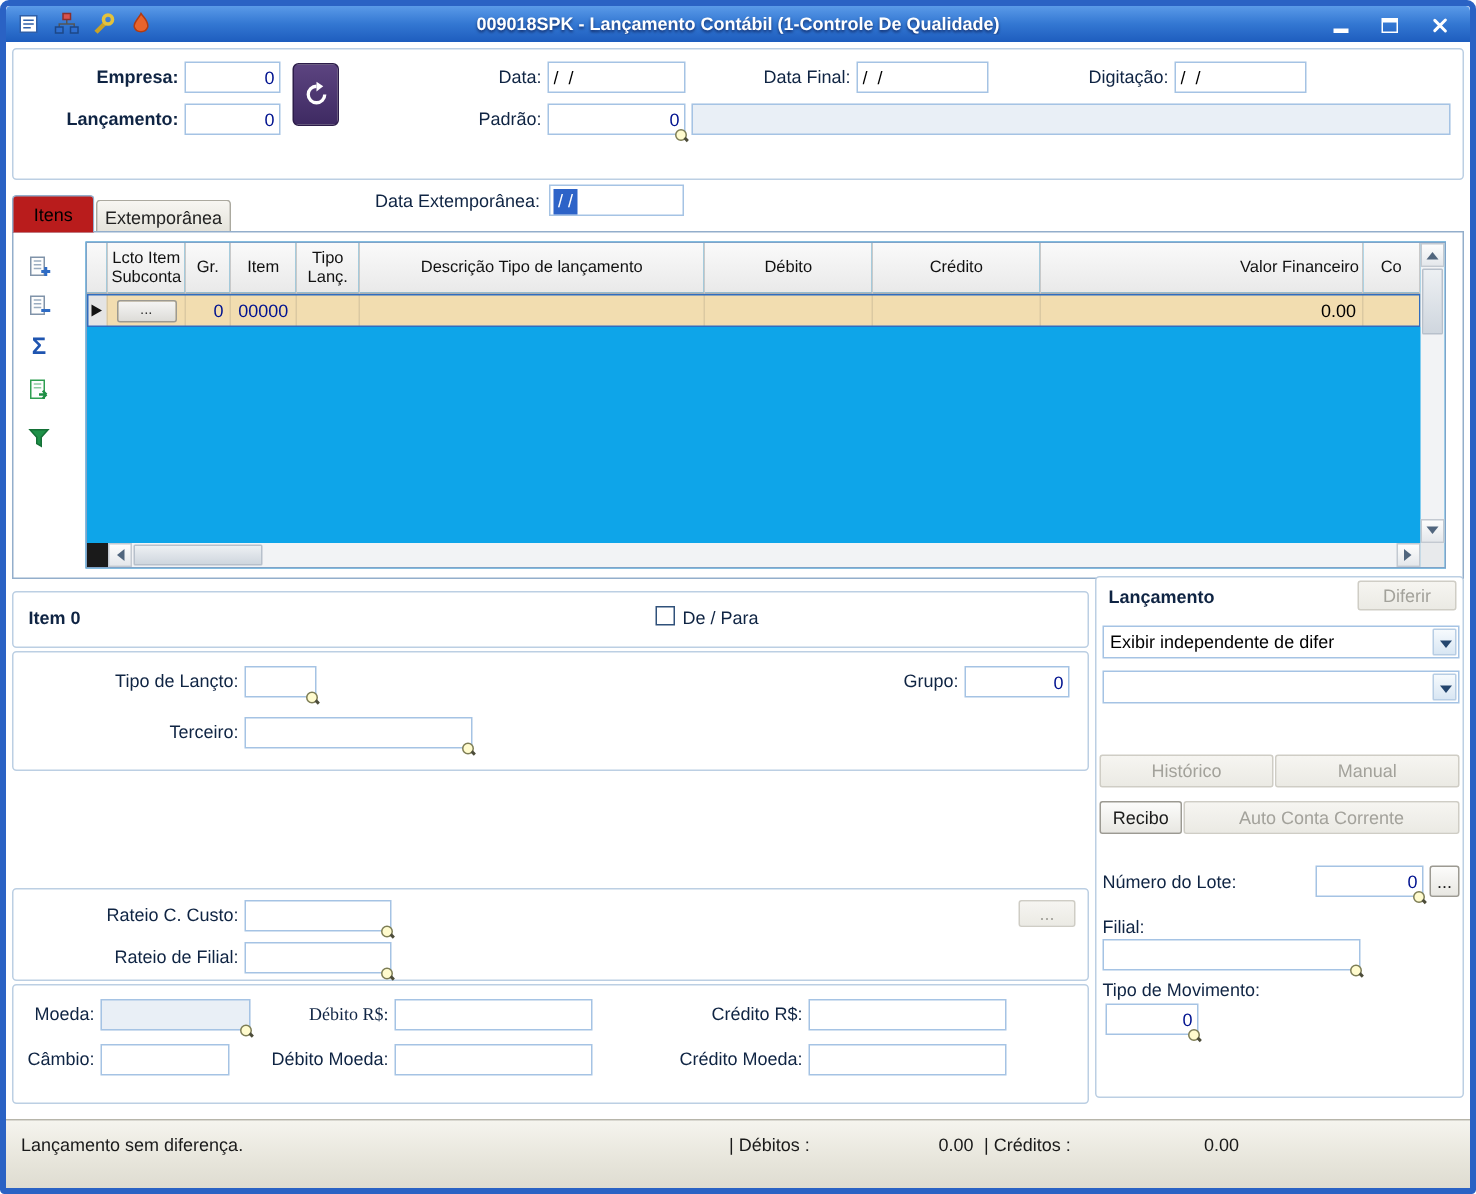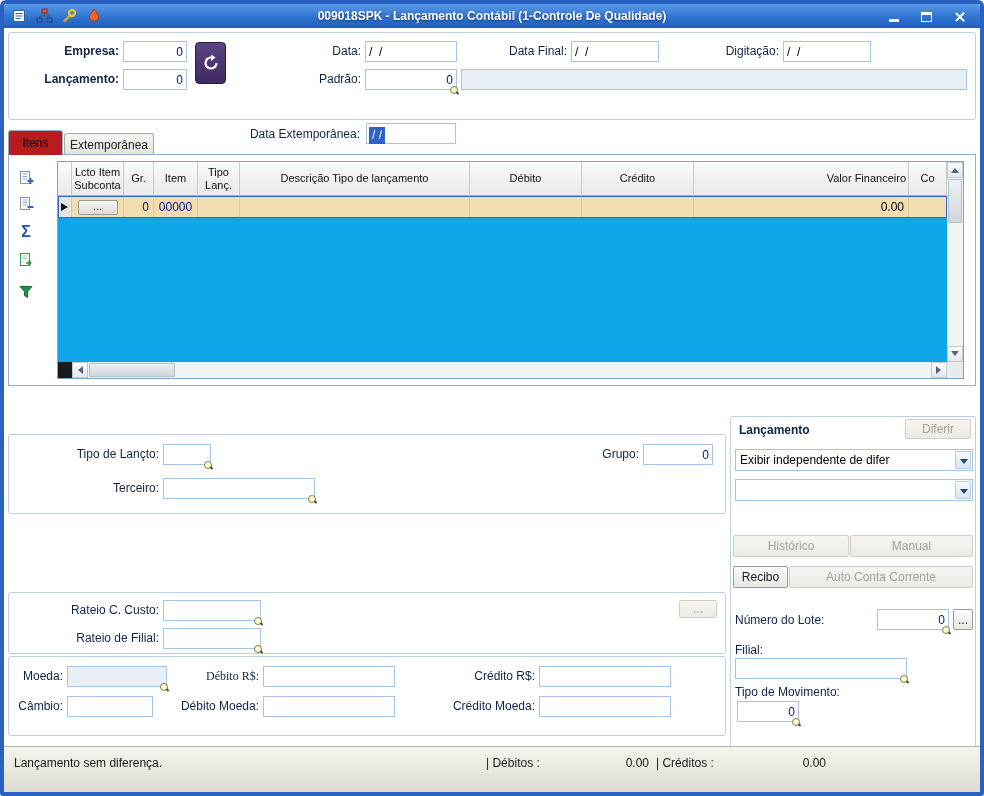--- a/index.html
+++ b/index.html
@@ -234,20 +234,25 @@
           </span>
         <span class="sthumb" style="left:31px;top:1px;width:86px;height:14px;"></span>
         <span class="sbtn" style="left:873px;top:0;">
             <span class="tr"></span>
           </span>
       </div>
       <div class="sb" style="left:889px;top:200px;width:16px;height:16px;background:#E8EAEC;"></div>
     </div>
   </div>
 
+  <div class="gbox" style="left:8px;top:394px;width:718px;height:38px;">
+    <span class="lbl b" style="left:10px;top:10px;">Item 0</span>
+    <span class="cbox" style="left:428px;top:9px;"></span>
+    <span class="lbl" style="left:446px;top:10px;">De / Para</span>
+  </div>
 
   <div class="gbox" style="left:8px;top:434px;width:718px;height:80px;">
     <span class="lbl r" style="left:18px;top:12px;width:132px;">Tipo de Lançto:</span>
     <input class="inp" style="left: 154px; top: 9px; width: 48px;" value="">
     <span class="lk" style="left:195px;top:26px;"></span>
     <span class="lbl r" style="left:570px;top:12px;width:60px;">Grupo:</span>
     <input class="inp num" style="left: 634px; top: 9px; width: 70px;" value="0">
     <span class="lbl r" style="left:18px;top:46px;width:132px;">Terceiro:</span>
     <input class="inp" style="left: 154px; top: 43px; width: 152px;" value="">
     <span class="lk" style="left:299px;top:60px;"></span>
@@ -273,21 +278,21 @@
     <span class="lbl r" style="left:448px;top:12px;width:78px;">Crédito R$:</span>
     <input class="inp" style="left: 530px; top: 9px; width: 132px;" value="">
     <span class="lbl r" style="left:4px;top:42px;width:50px;">Câmbio:</span>
     <input class="inp" style="left: 58px; top: 39px; width: 86px;" value="">
     <span class="lbl r" style="left:160px;top:42px;width:90px;">Débito Moeda:</span>
     <input class="inp" style="left: 254px; top: 39px; width: 132px;" value="">
     <span class="lbl r" style="left:436px;top:42px;width:90px;">Crédito Moeda:</span>
     <input class="inp" style="left: 530px; top: 39px; width: 132px;" value="">
   </div>
 
-  <div class="gbox" style="left:730px;top:416px;width:246px;height:348px;">
+  <div class="gbox" style="left:730px;top:384px;width:246px;height:348px;">
     <span class="lbl b" style="left:8px;top:6px;">Lançamento</span>
     <button class="btn dis2" style="left:174px;top:2px;width:66px;height:20px;">Diferir</button>
     <div class="combo" style="left:4px;top:32px;width:238px;">
       <span class="ctxt">Exibir independente de difer</span>
       <span class="cdd"></span>
     </div>
     <div class="combo" style="left:4px;top:62px;width:238px;">
       <span class="ctxt"></span>
       <span class="cdd"></span>
     </div>

